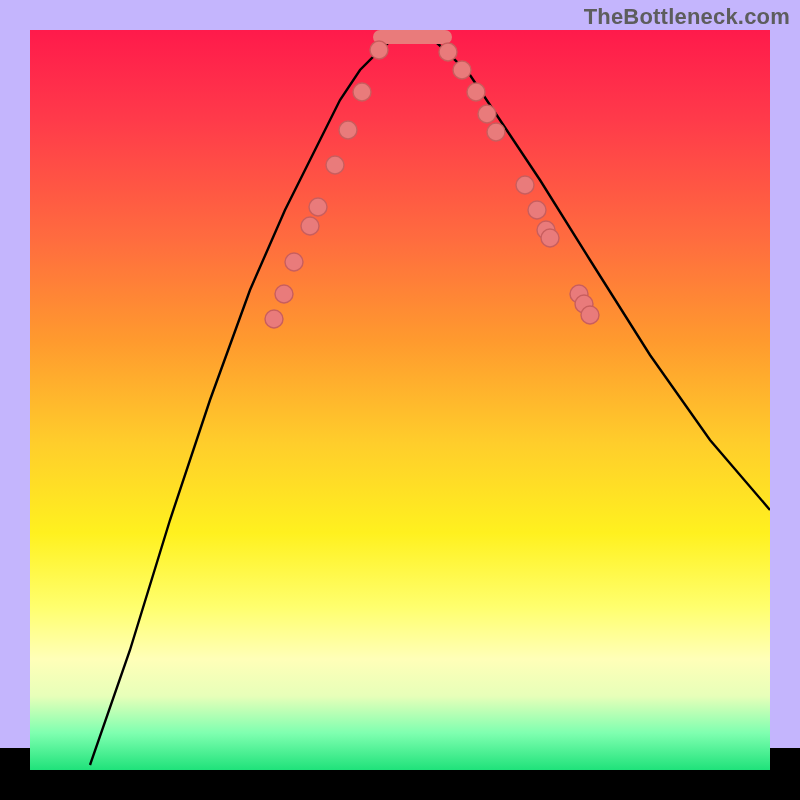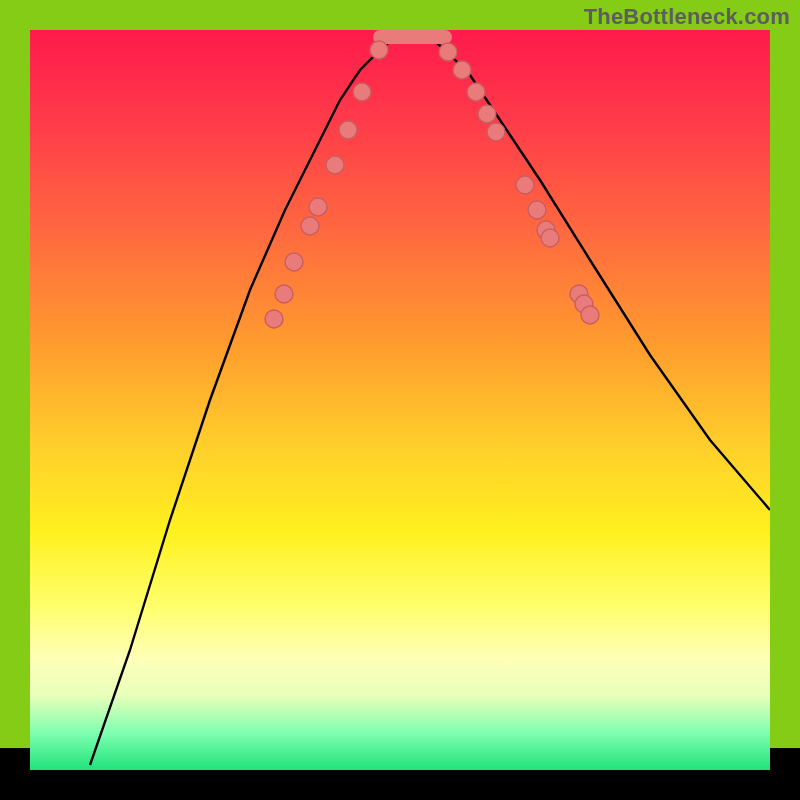--- a/index.html
+++ b/index.html
@@ -8,21 +8,21 @@
     width: 800px;
     height: 800px;
     background: #000;
     overflow: hidden;
     font-family: Arial, Helvetica, sans-serif;
   }
   .stage {
     position: relative;
     width: 800px;
     height: 748px;
-    background: #84cc16;
+    background: #c4b5fd;
   }
   .watermark {
     position: absolute;
     top: 4px;
     right: 10px;
     color: #5d5d5d;
     font-size: 22px;
     font-weight: 600;
     letter-spacing: 0.2px;
     user-select: none;

